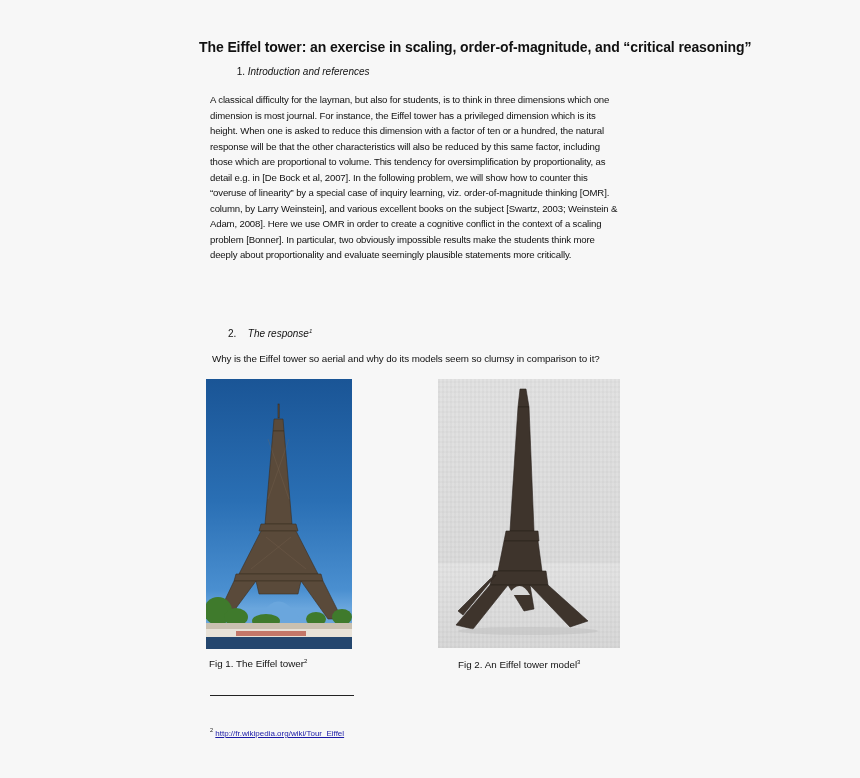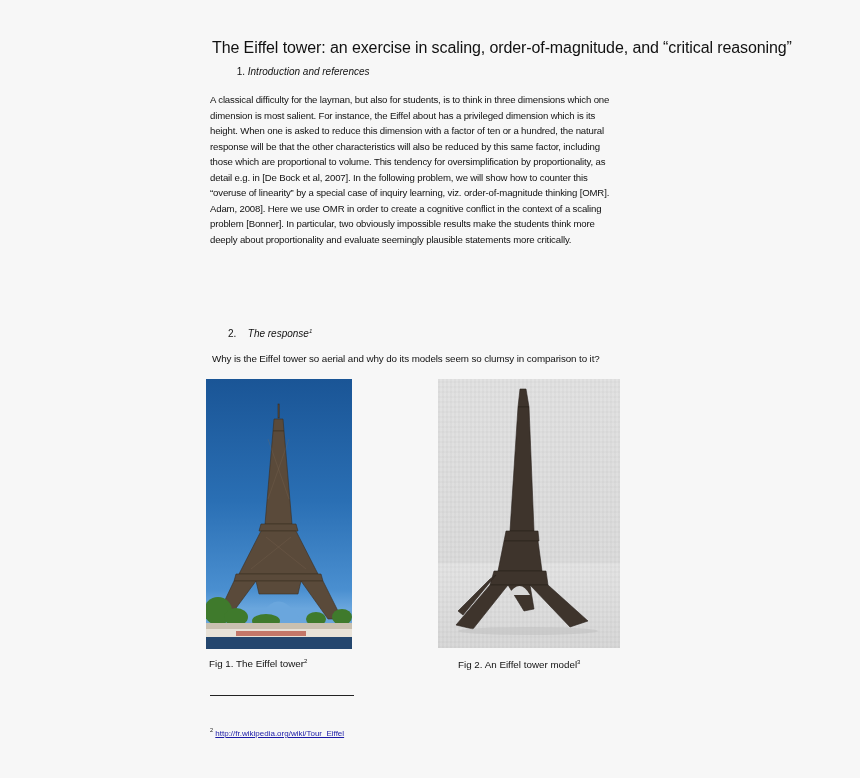--- a/index.html
+++ b/index.html
@@ -5,22 +5,22 @@
     html, body { margin: 0; padding: 0; }
     body {
       width: 860px; height: 778px;
       background: #f7f7f7;
       position: relative;
       overflow: hidden;
       font-family: "Liberation Sans", sans-serif;
       color: #111;
     }
     .title {
-      position: absolute; left: 212px; top: 39px;
-      font-size: 16px; font-weight: normal; letter-spacing: -0.1px;
+      position: absolute; left: 199px; top: 39px;
+      font-size: 14px; font-weight: bold; letter-spacing: -0.1px;
       white-space: nowrap;
     }
     .section-head {
       position: absolute; font-size: 10px; white-space: nowrap;
     }
     .section-head .num { display: inline-block; width: 17px; }
     .section-head .label { font-style: italic; }
     .section-head sup { font-size: 6px; font-style: italic; }
     .para {
       position: absolute; left: 210px; top: 92px; width: 448px;
@@ -68,26 +68,27 @@
 
   <div class="title">The Eiffel tower: an exercise in scaling, order-of-magnitude, and “critical reasoning”</div>
 
   <div class="section-head" style="left:228px; top:66px;text-align:right;">
     <span class="num">1.</span>
     <span class="label">Introduction and references</span>
   </div>
 
   <div class="para">
     <span class="line">A classical difficulty for the layman, but also for students, is to think in three dimensions which one</span>
-    <span class="line">dimension is most salient. For instance, the Eiffel about has a privileged dimension which is its</span>
+    <span class="line">dimension is most journal. For instance, the Eiffel tower has a privileged dimension which is its</span>
     <span class="line">height. When one is asked to reduce this dimension with a factor of ten or a hundred, the natural</span>
     <span class="line">response will be that the other characteristics will also be reduced by this same factor, including</span>
     <span class="line">those which are proportional to volume. This tendency for oversimplification  by proportionality, as</span>
     <span class="line">detail e.g. in [De Bock et al, 2007]. In the following problem, we will show how to counter this</span>
     <span class="line">“overuse of linearity” by a special case of inquiry learning, viz. order-of-magnitude thinking [OMR].</span>
+    <span class="line">column, by Larry Weinstein], and various excellent books on the subject [Swartz, 2003; Weinstein &amp;</span>
     <span class="line">Adam, 2008]. Here we use OMR in order to create a cognitive conflict in the context of a scaling</span>
     <span class="line">problem [Bonner]. In particular, two obviously impossible results make the students think more</span>
     <span class="line">deeply about proportionality and evaluate seemingly plausible statements more critically.</span>
   </div>
 
   <div class="section-head" style="left:228px; top:328px;">
     <span class="num">2.</span>
     <span class="label">The response</span><sup>1</sup>
   </div>
 

